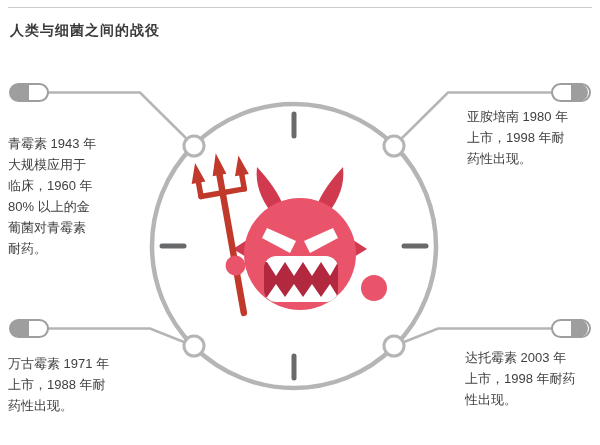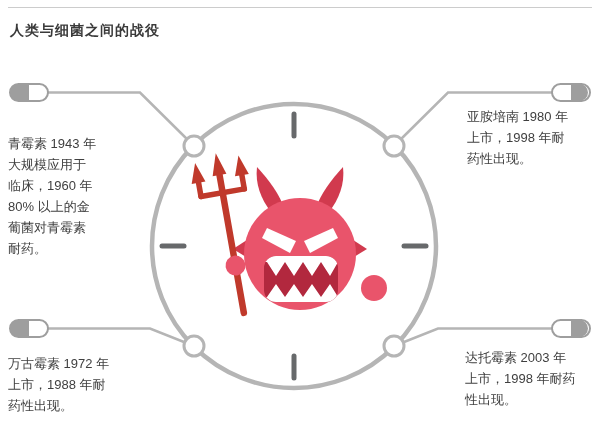--- a/index.html
+++ b/index.html
@@ -97,14 +97,14 @@
       <polygon points="214,178 228,178 221,158" fill="#c0392b"></polygon>
       <polygon points="258,178 272,178 265,158" fill="#c0392b"></polygon>
       <polygon points="236,174 250,174 243,152" fill="#c0392b"></polygon>
       <circle cx="243" cy="266" r="10" fill="#e9546b"></circle>
     </g>
   </g>
 </svg>
 
 <div class="note" id="note-nw">青霉素 1943 年大规模应用于临床，1960 年 80% 以上的金葡菌对青霉素耐药。</div>
 <div class="note" id="note-ne">亚胺培南 1980 年上市，1998 年耐药性出现。</div>
-<div class="note" id="note-sw">万古霉素 1972 年上市，1988 年耐药性出现。</div>
+<div class="note" id="note-sw">万古霉素 1971 年上市，1988 年耐药性出现。</div>
 <div class="note" id="note-se">达托霉素 2003 年上市，1998 年耐药性出现。</div>
 
 </body></html>

